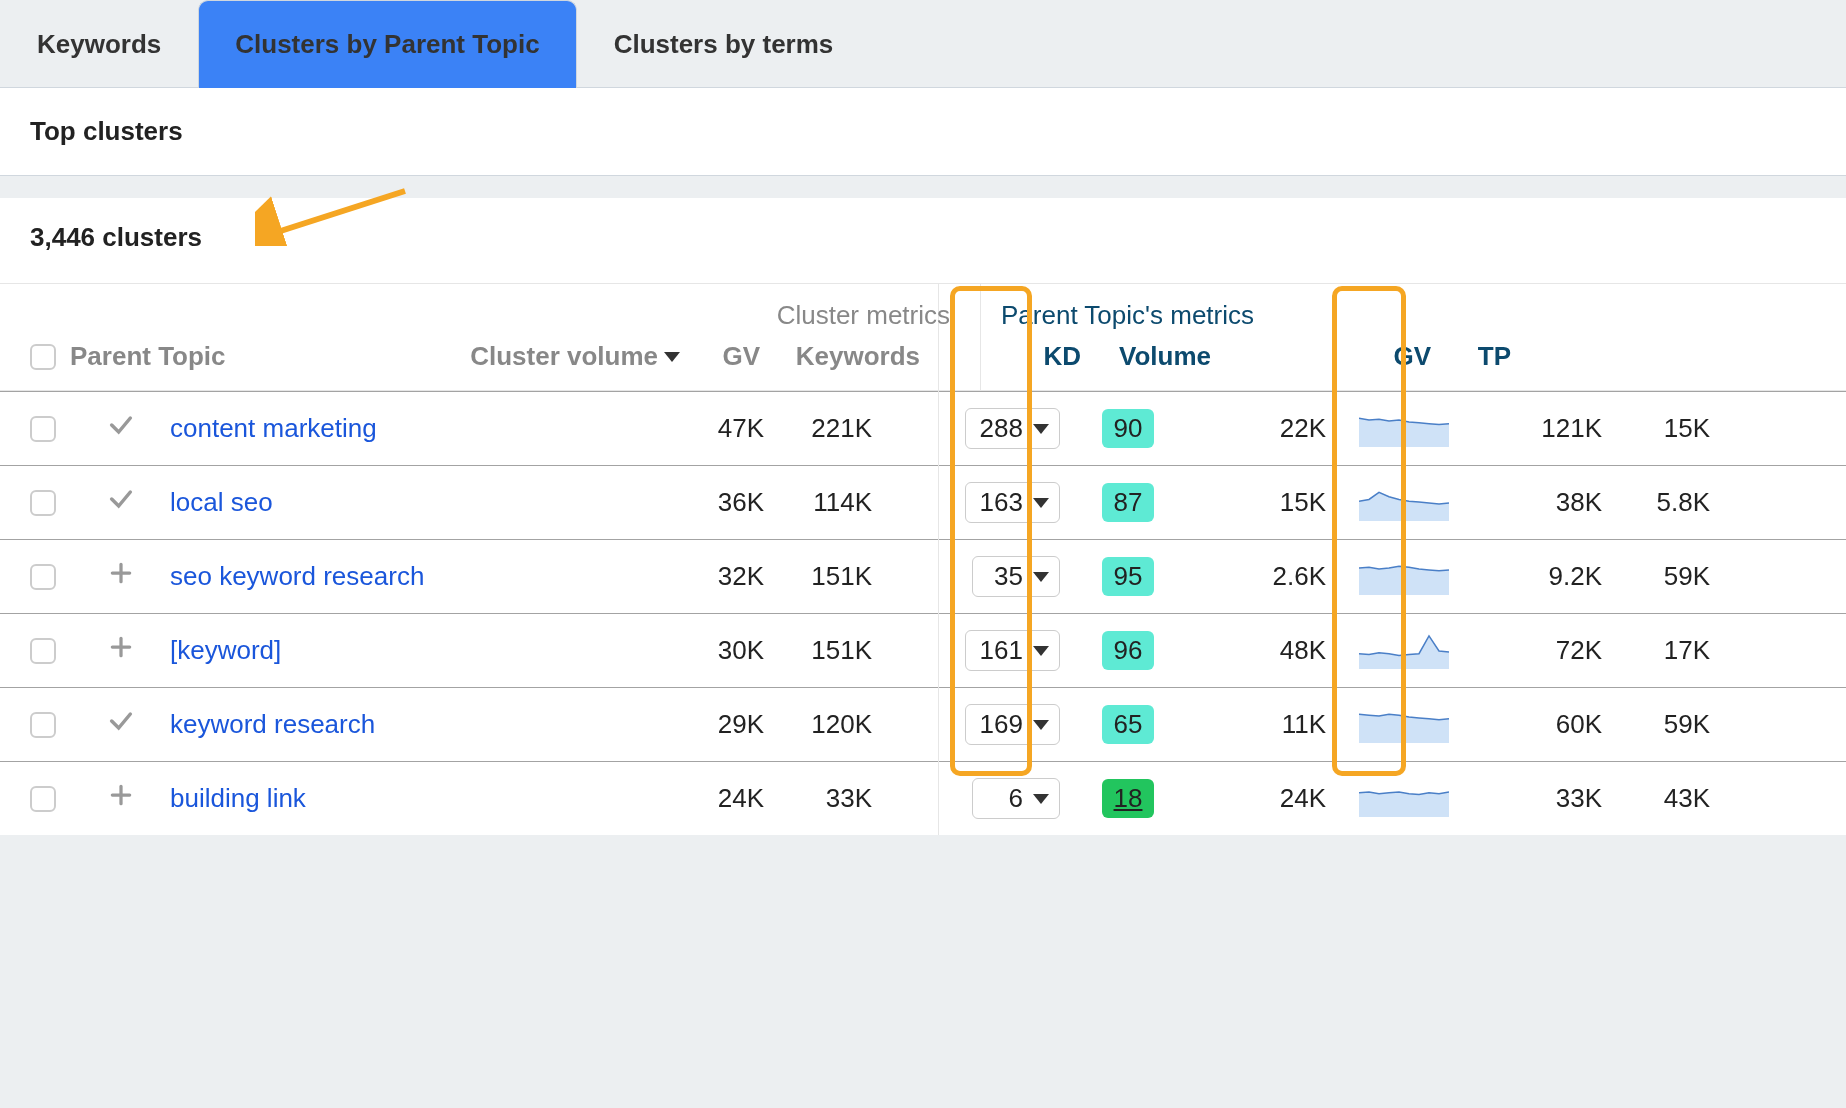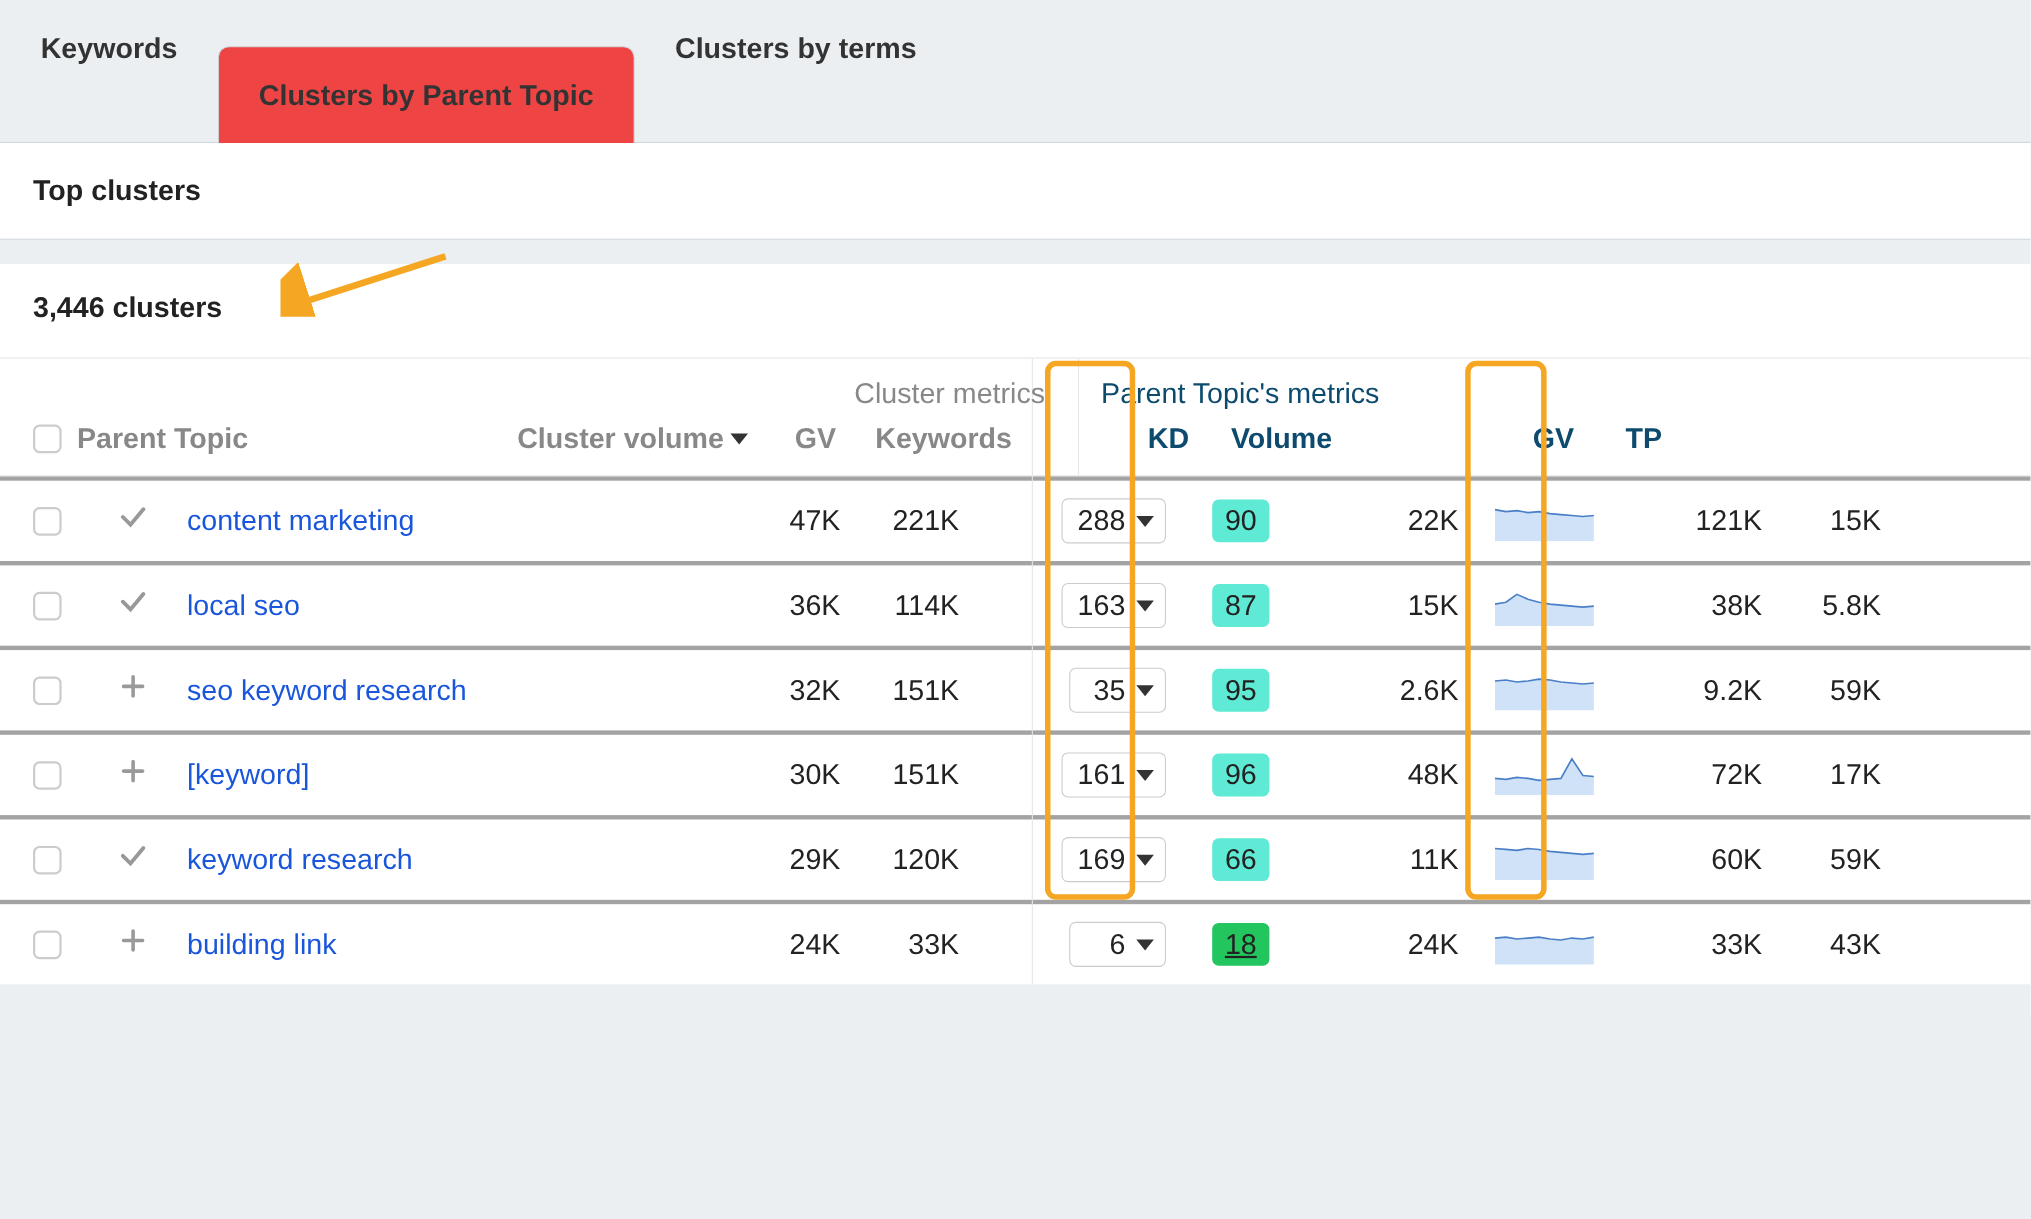--- a/index.html
+++ b/index.html
@@ -21,25 +21,24 @@
   .tab {
     padding: 28px 36px;
     font-weight: 700;
     color: #333;
     cursor: pointer;
     border: 1px solid transparent;
     border-bottom: none;
     margin-bottom: -1px;
   }
   .tab.active {
-    background: #ef4444;
+    background: #3b82f6;
     border-color: #d0d7de;
     border-top-left-radius: 10px;
     border-top-right-radius: 10px;
-    margin-top: 42px;
   }
   .section-header {
     background: #fff;
     padding: 28px 30px;
     font-weight: 700;
     border-bottom: 1px solid #d0d7de;
   }
   .content {
     background: #fff;
     margin-top: 22px;
@@ -88,21 +87,21 @@
   .th-row .col-kd { flex: 0 0 80px; text-align:right;}
   .th-row .col-vol { flex: 0 0 130px; text-align:right;}
   .th-row .col-spark { flex: 0 0 100px;}
   .th-row .col-gv2 { flex: 0 0 120px; text-align:right;}
   .th-row .col-tp { flex: 0 0 80px; text-align:right;}
 
   .row {
     display: flex;
     align-items: center;
     padding: 16px 30px;
-    border-top: 4px solid #a3a3a3;
+    border-top: 1px solid #a3a3a3;
     gap: 28px;
   }
   .col-check { flex: 0 0 42px;}
   .col-icon { flex: 0 0 42px; display:flex; align-items:center; justify-content:center;}
   .col-topic { flex: 0 0 346px;}
   .col-cv { flex: 0 0 220px; text-align:right;}
   .col-gv1 { flex: 0 0 80px; text-align:right;}
   .col-kw { flex: 0 0 160px; text-align:right;}
   .col-kd { flex: 0 0 80px; text-align:center;}
   .col-vol { flex: 0 0 130px; text-align:right;}
@@ -347,21 +346,21 @@
                 <path d="M4 12 L10 18 L20 6"></path>
               </svg></span>
           </div>
           <div class="col-topic"><span class="keyword-link">keyword research</span></div>
           <div class="col-cv">29K</div>
           <div class="col-gv1">120K</div>
           <div class="col-kw"><div class="kw-dropdown">
               <span>169</span>
               <span class="caret-down"></span>
             </div></div>
-          <div class="col-kd"><span class="kd-badge kd-red">66</span></div>
+          <div class="col-kd"><span class="kd-badge kd-red">65</span></div>
           <div class="col-vol">11K</div>
           <div class="col-spark">
             <svg class="sparkline" viewBox="0 0 90 36">
               <path d="M0,36 L0,7.333333333333332 L10,8.222222222222221 L20,9.11111111111111 L30,7.333333333333332 L40,8.222222222222221 L50,10 L60,10.88888888888889 L70,11.777777777777779 L80,12.666666666666668 L90,11.777777777777779 L90,36 Z" fill="#cfe2f7"></path>
               <path d="M0,7.333333333333332 L10,8.222222222222221 L20,9.11111111111111 L30,7.333333333333332 L40,8.222222222222221 L50,10 L60,10.88888888888889 L70,11.777777777777779 L80,12.666666666666668 L90,11.777777777777779 " fill="none" stroke="#4a7fc7" stroke-width="1.5"></path>
             </svg>
           </div>
           <div class="col-gv2">60K</div>
           <div class="col-tp">59K</div>
         </div>

